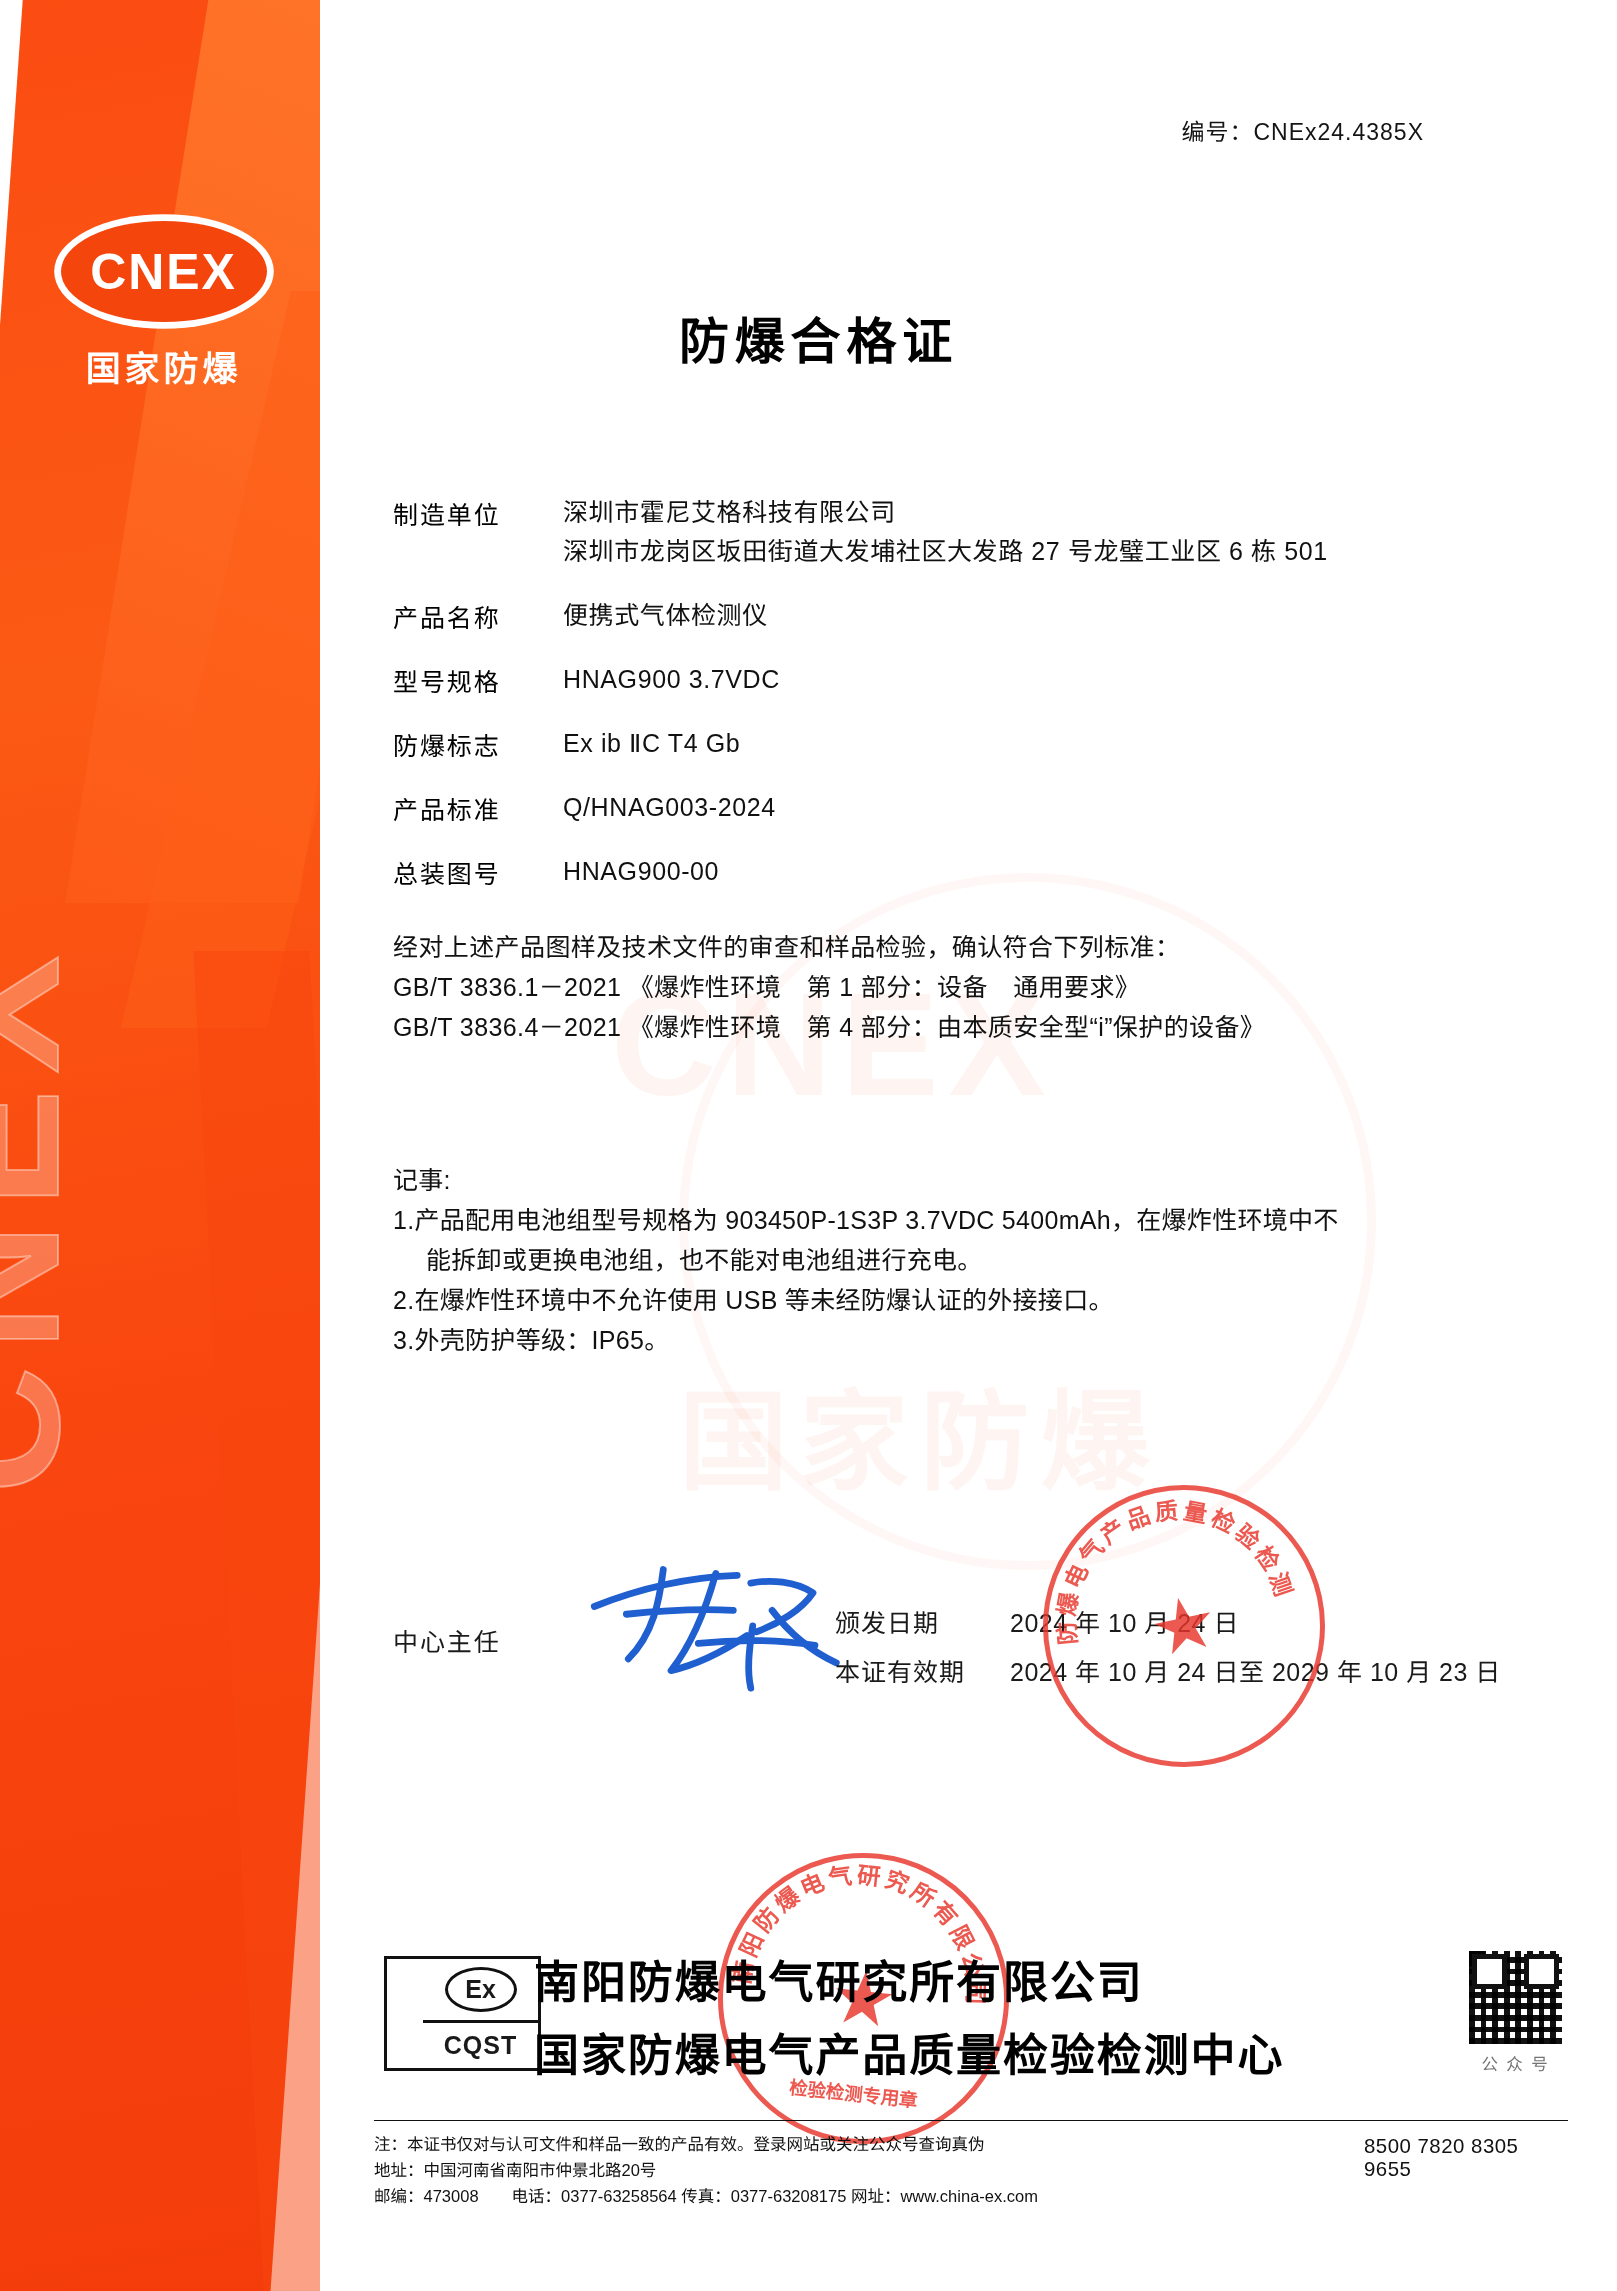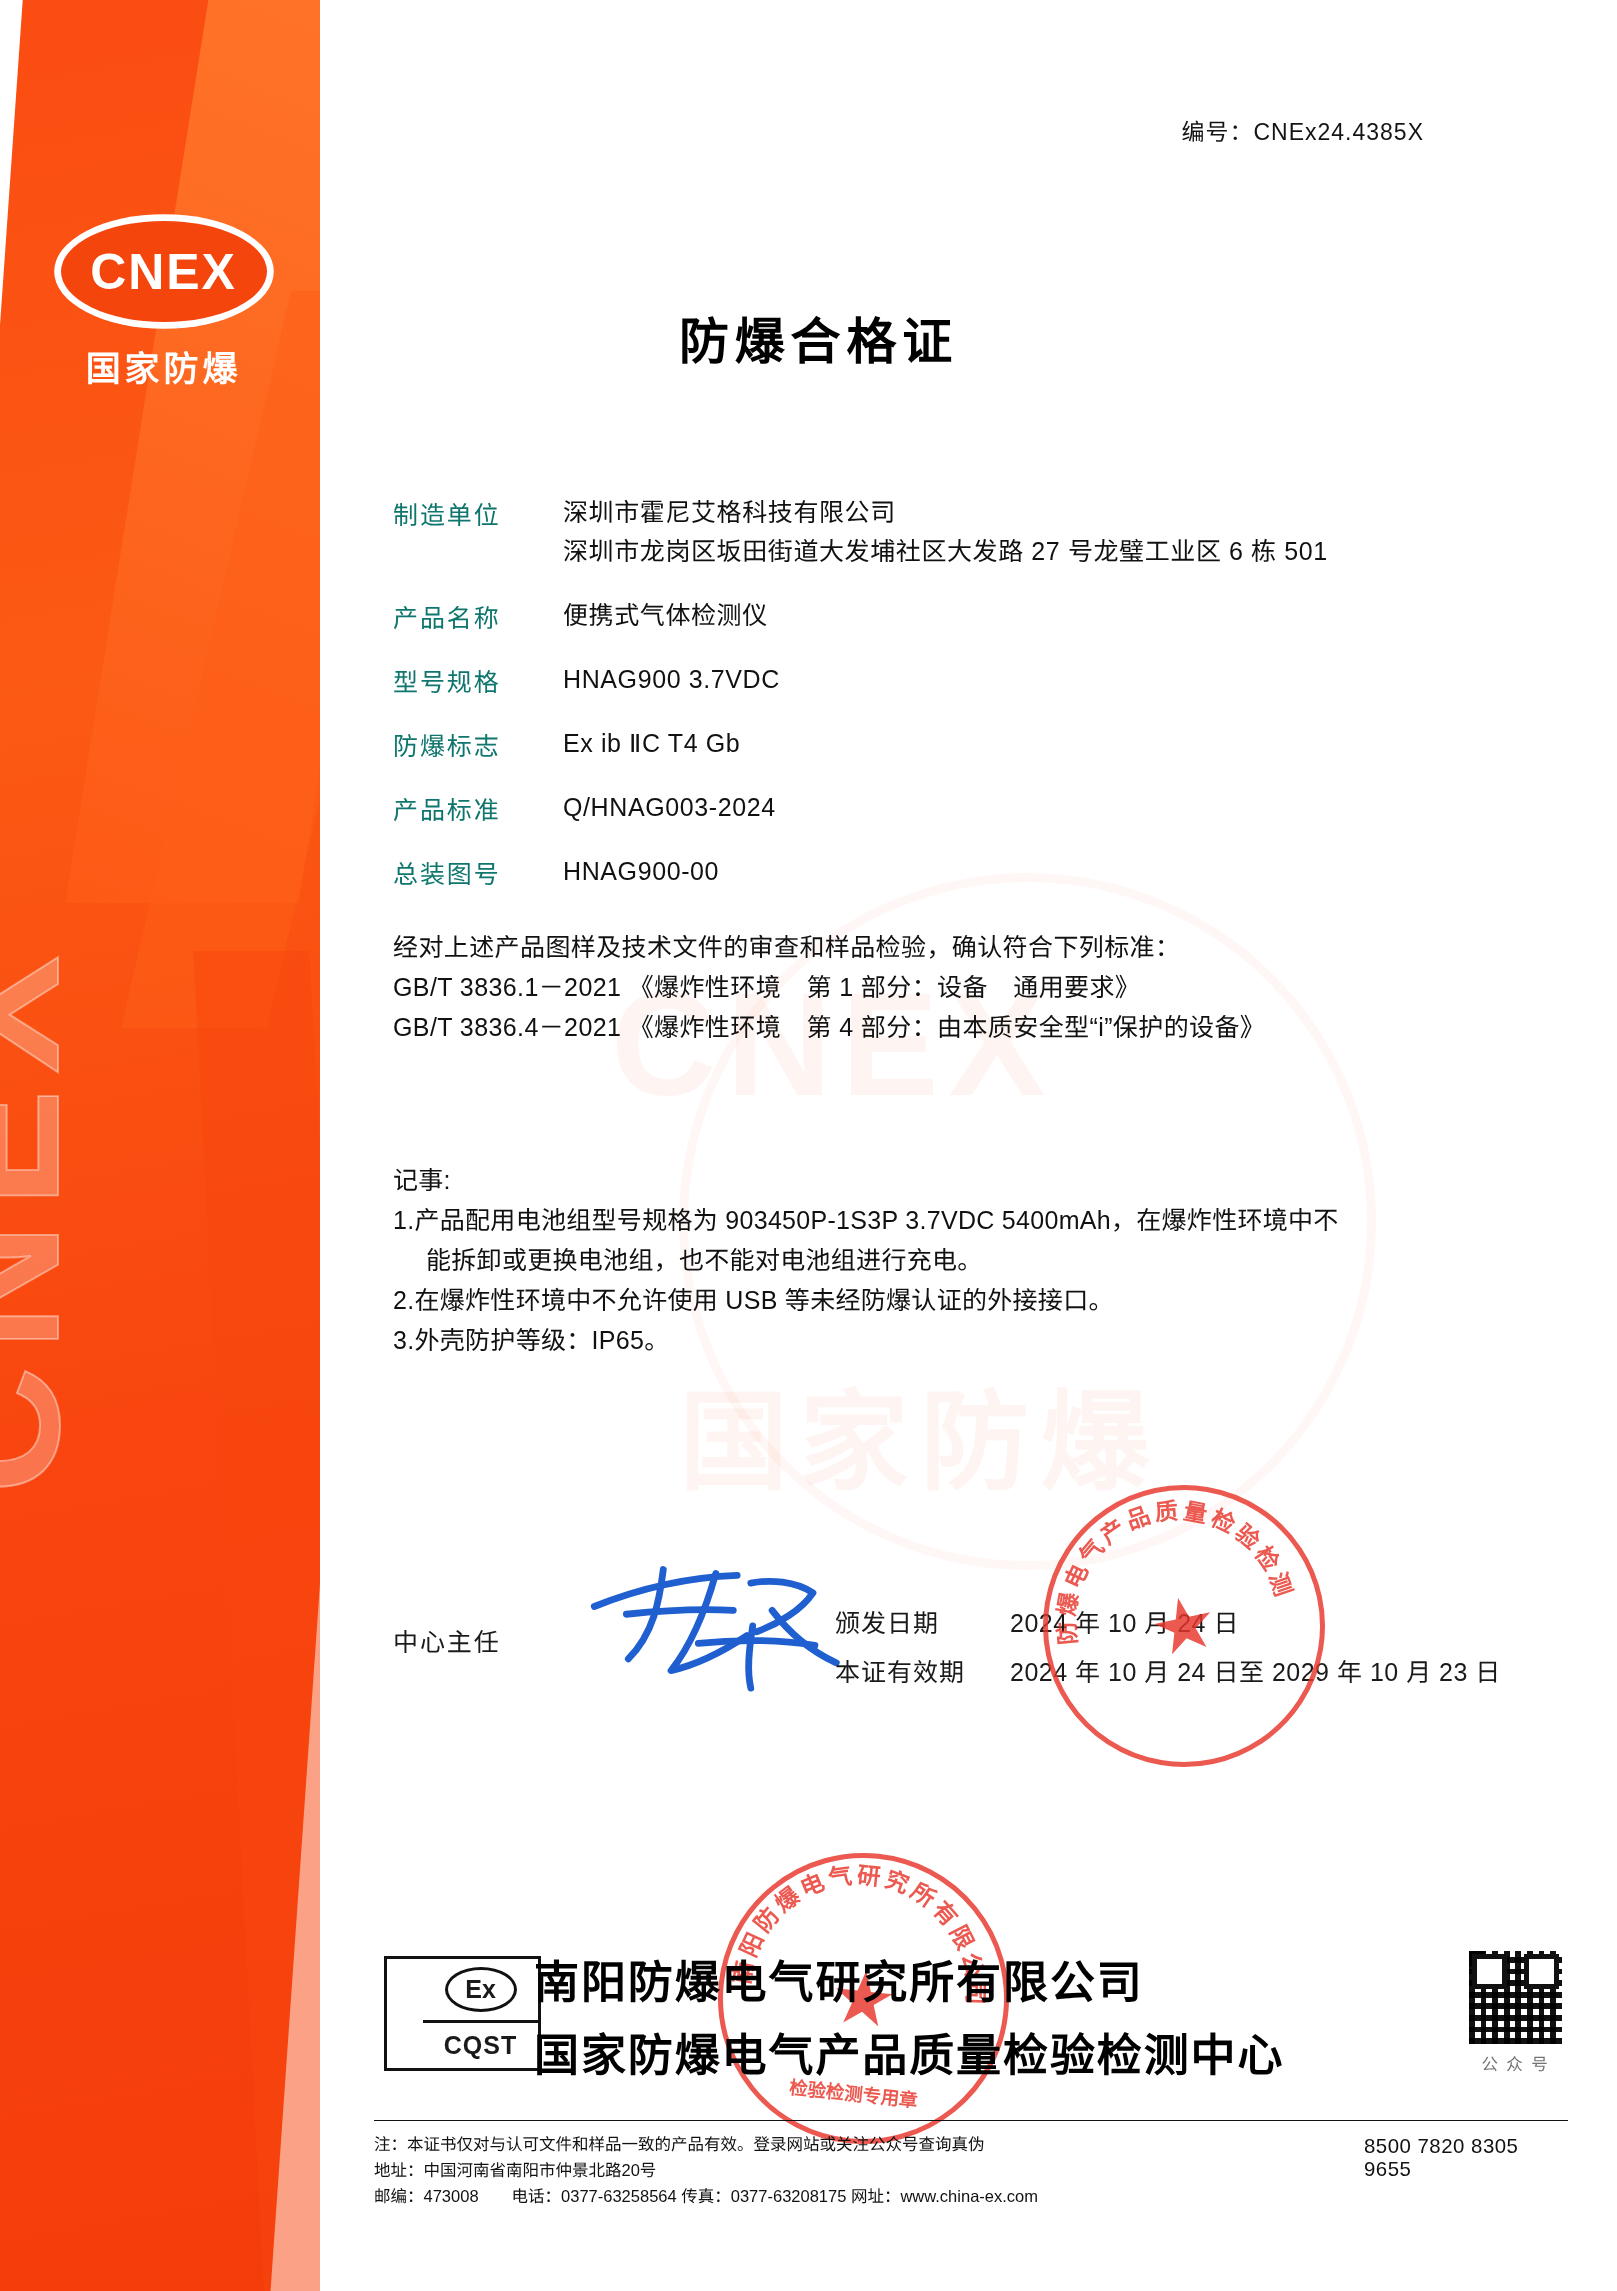--- a/index.html
+++ b/index.html
@@ -148,21 +148,21 @@
   .field-row {
     display: flex;
     align-items: flex-start;
     margin-bottom: 25px;
   }
   .field-label {
     width: 170px;
     flex: 0 0 170px;
     font-size: 25px;
     letter-spacing: 1.9px;
-    color: #0f766e;
+    color: #000000;
     padding-top: 1.9px;
   }
   .field-value {
     font-size: 25px;
     line-height: 39px;
     color: #111111;
     letter-spacing: 0.6px;
   }
   .field-value .line2 { display: block; }
 

